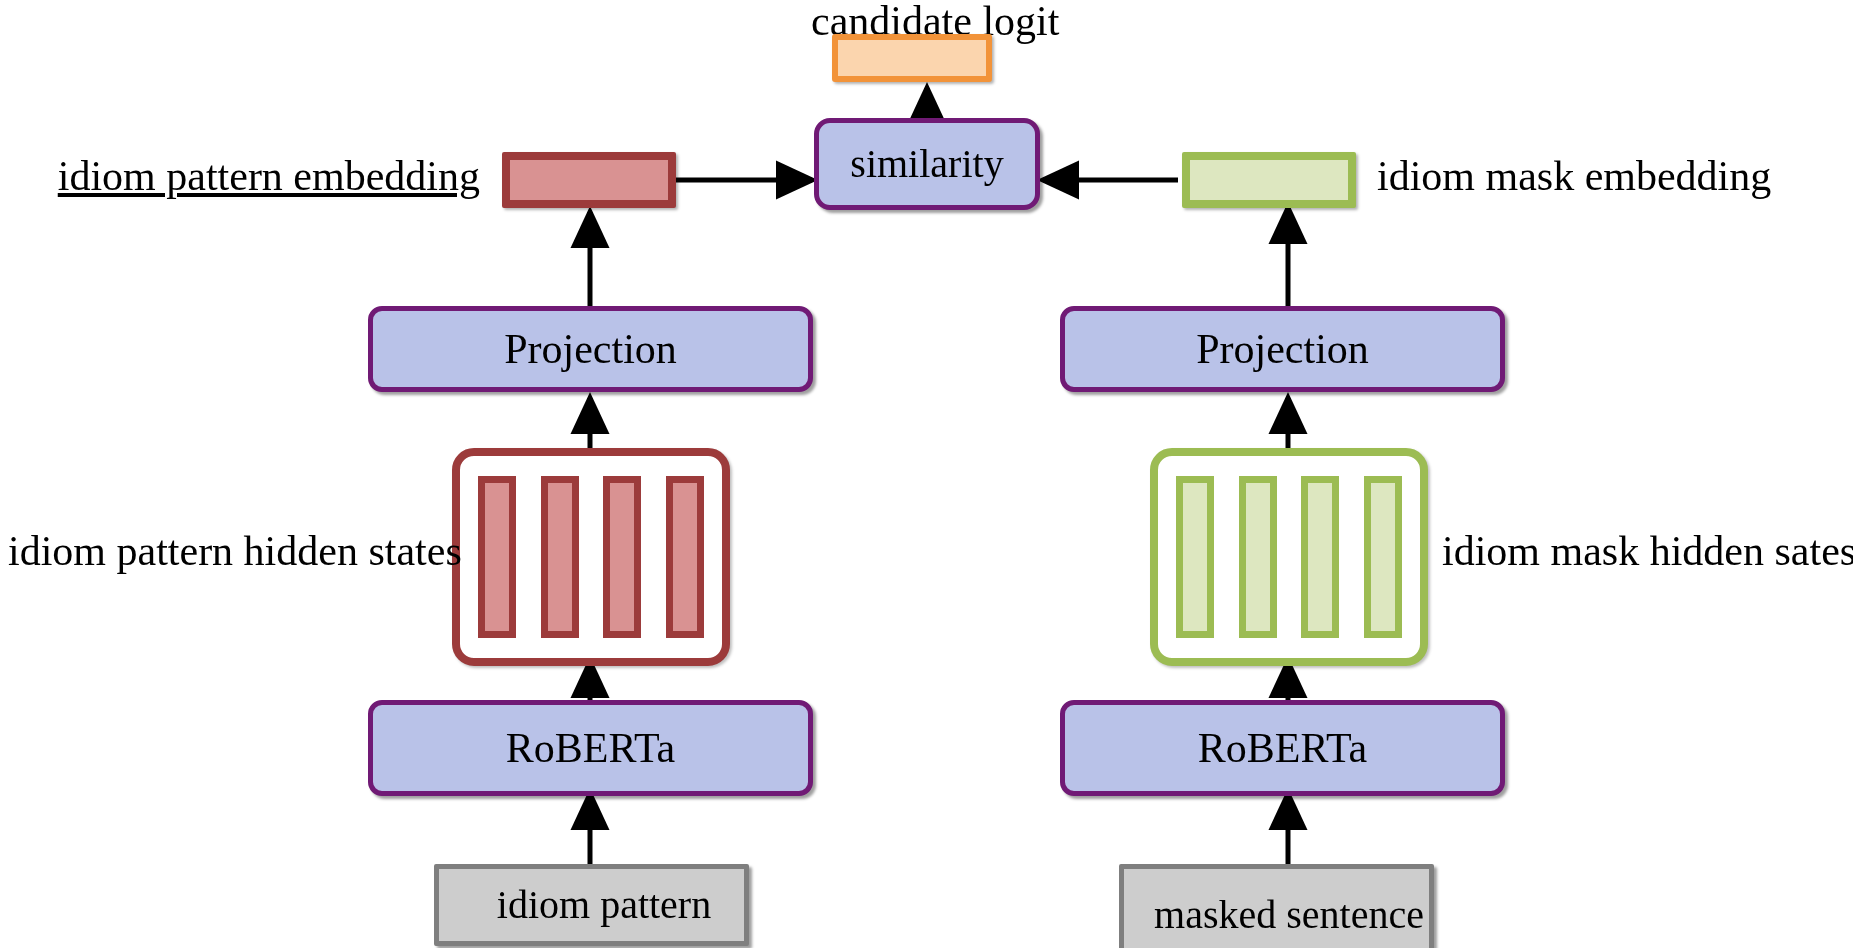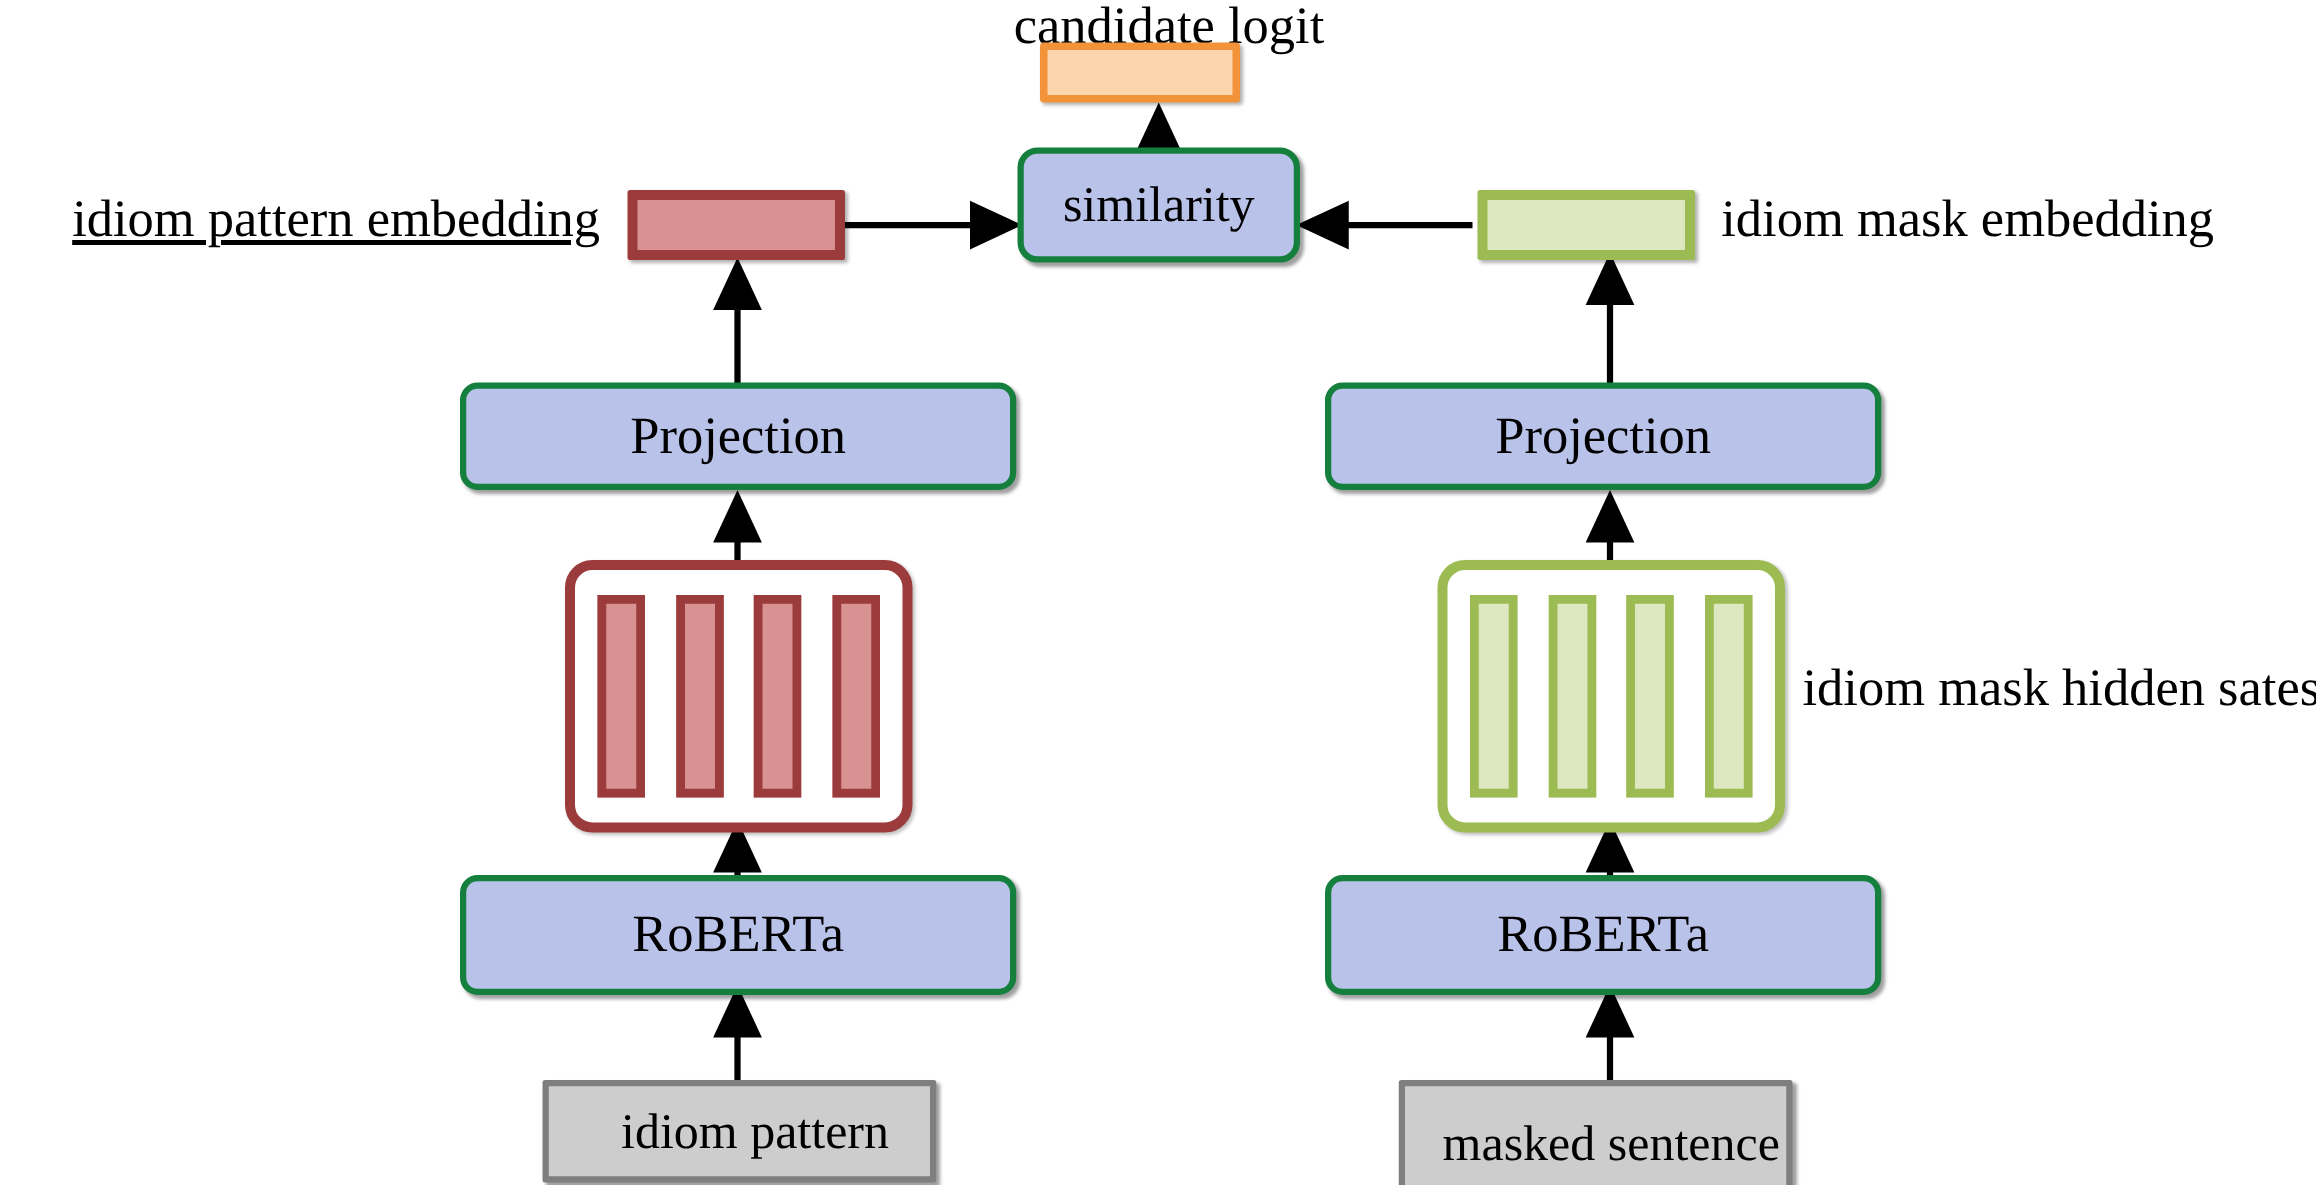--- a/index.html
+++ b/index.html
@@ -32,21 +32,21 @@
     align-items: center;
     justify-content: center;
     text-align: center;
     color: #000000;
     line-height: 1.05;
   }
 
   
   .node-blue {
     background: #b9c2e8;
-    border: 5px solid #15803d;
+    border: 5px solid #701a75;
     border-radius: 14px;
     box-shadow: 3px 3px 3px rgba(0,0,0,0.38);
     font-size: 42px;
   }
   .node-blue.small {
     font-size: 40px;
     border-radius: 16px;
   }
 
   
@@ -180,20 +180,21 @@
 
   <div class="node node-blue" style="left:1060px; top:306px; width:445px; height:86px;">Projection</div>
 
   <div class="hs-group red" style="left:452px; top:448px; width:278px; height:218px;">
     <span class="hs-cell"></span>
     <span class="hs-cell"></span>
     <span class="hs-cell"></span>
     <span class="hs-cell"></span>
   </div>
 
+  <div class="caption" style="left:8px; top:530px; width:430px;">idiom pattern hidden states</div>
 
   <div class="hs-group green" style="left:1150px; top:448px; width:278px; height:218px;">
     <span class="hs-cell"></span>
     <span class="hs-cell"></span>
     <span class="hs-cell"></span>
     <span class="hs-cell"></span>
   </div>
 
   <div class="caption" style="left:1442px; top:530px; width:420px;">idiom mask hidden sates</div>
 

